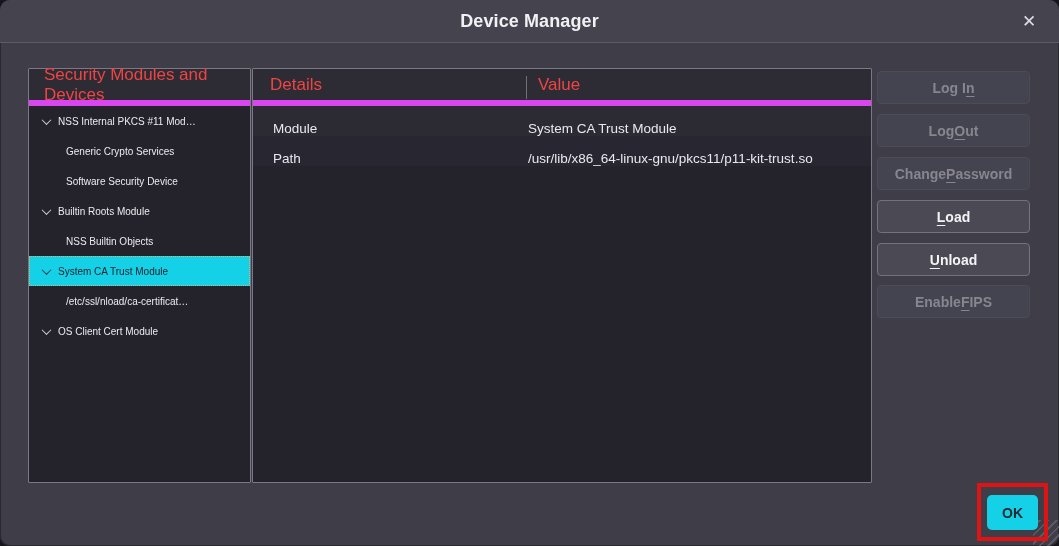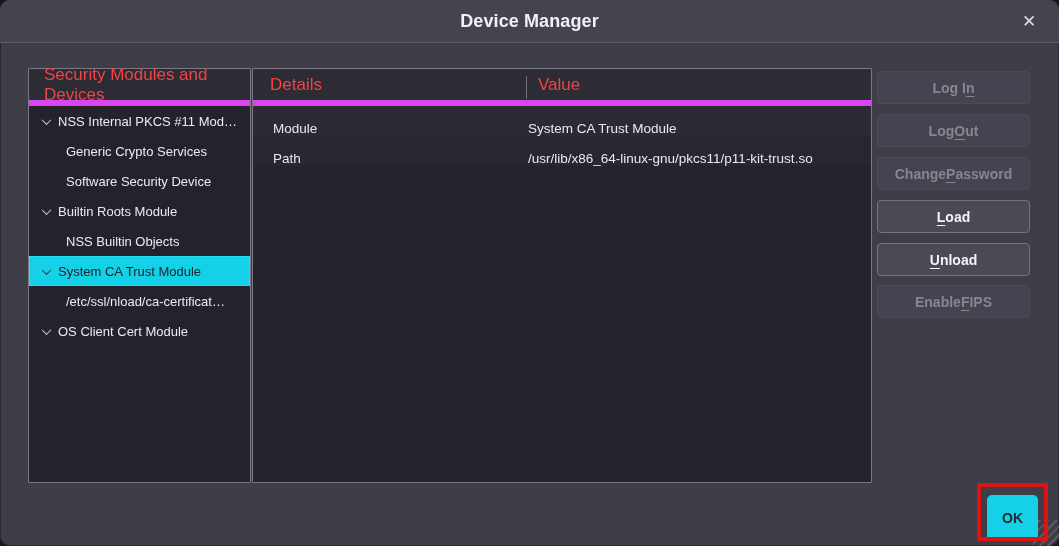--- a/index.html
+++ b/index.html
@@ -75,21 +75,21 @@
     font-size: 17px;
   }
   .tree-panel .panel-header { padding-left: 15px; }
 
   
   .tree-row {
     height: 30px;
     display: flex;
     align-items: center;
     color: #eceaef;
-    font-size: 13px;
+    font-size: 10px;
     white-space: nowrap;
     overflow: hidden;
     box-sizing: border-box;
   }
   .tree-row .label {
     overflow: hidden;
     text-overflow: ellipsis;
     white-space: nowrap;
   }
   .tree-row.lvl0 { padding-left: 9px; }
@@ -173,21 +173,21 @@
     background: #4a4954;
     color: #f3f3f6;
     border: 1px solid #73727d;
   }
   .ak { text-decoration: underline; text-underline-offset: 2.5px; text-decoration-thickness: 1px; }
 
   
   .ok-btn {
     position: absolute;
     left: 987px; top: 495px;
-    width: 51px; height: 46px;
+    width: 51px; height: 35px;
     background: #14d1e8;
     border-radius: 5px;
     display: flex;
     align-items: center;
     justify-content: center;
     color: #252a33;
     font-size: 14px;
     font-weight: 700;
     cursor: default;
   }

